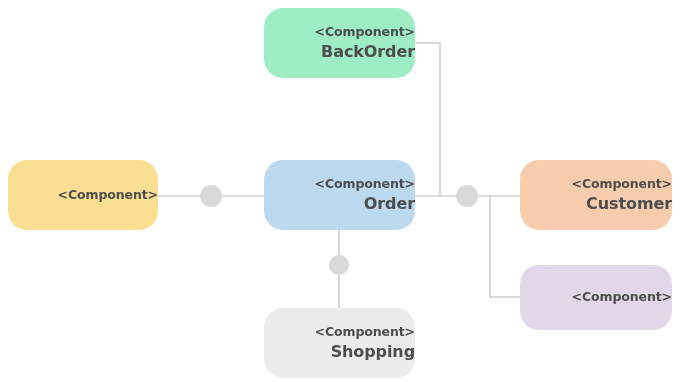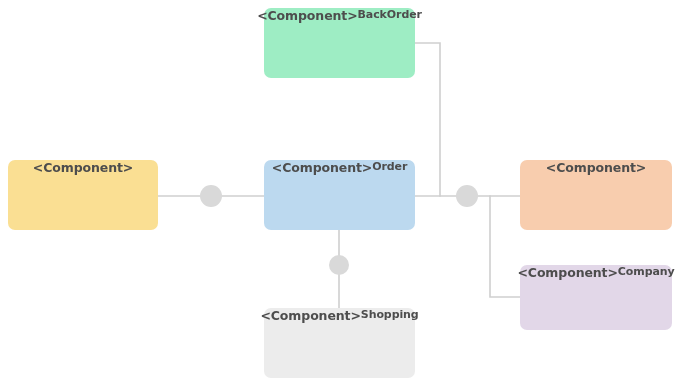--- a/index.html
+++ b/index.html
@@ -22,37 +22,37 @@
     position: absolute;
     left: 0;
     top: 0;
     width: 685px;
     height: 382px;
     pointer-events: none;
   }
   .node {
     position: absolute;
     box-sizing: border-box;
-    border-radius: 7px;
+    border-radius: 19px;
     display: flex;
-    flex-direction: row;
-    align-items: flex-start;
+    flex-direction: column;
+    align-items: flex-end;
     justify-content: center;
     text-align: center;
     color: #4d4d4d;
     line-height: 1.32;
   }
   .node .stereotype {
     font-size: 12.5px;
     font-weight: bold;
     letter-spacing: -0.1px;
     white-space: nowrap;
   }
   .node .nodename {
-    font-size: 11px;
+    font-size: 16px;
     font-weight: bold;
     letter-spacing: -0.1px;
     white-space: nowrap;
   }
   .port {
     position: absolute;
     border-radius: 50%;
     background: #d9d9d9;
   }
 </style>
@@ -80,25 +80,25 @@
     <div class="stereotype">&lt;Component&gt;</div>
   </div>
 
   <div class="node" style="left:264px; top:160px; width:151px; height:70px; background:#bcd9ef;">
     <div class="stereotype">&lt;Component&gt;</div>
     <div class="nodename">Order</div>
   </div>
 
   <div class="node" style="left:520px; top:160px; width:152px; height:70px; background:#f8cdae;">
     <div class="stereotype">&lt;Component&gt;</div>
+    <div class="nodename">Customer</div>
   </div>
 
   <div class="node" style="left:520px; top:265px; width:152px; height:65px; background:#e2d7e8;">
     <div class="stereotype">&lt;Component&gt;</div>
-    <div class="nodename">Company</div>
   </div>
 
   <div class="node" style="left:264px; top:308px; width:151px; height:70px; background:#ececec;">
     <div class="stereotype">&lt;Component&gt;</div>
     <div class="nodename">Shopping</div>
   </div>
 
   <div class="port" style="left:200px; top:185px; width:22px; height:22px;"></div>
   <div class="port" style="left:456px; top:185px; width:22px; height:22px;"></div>
   <div class="port" style="left:329px; top:255px; width:20px; height:20px;"></div>

